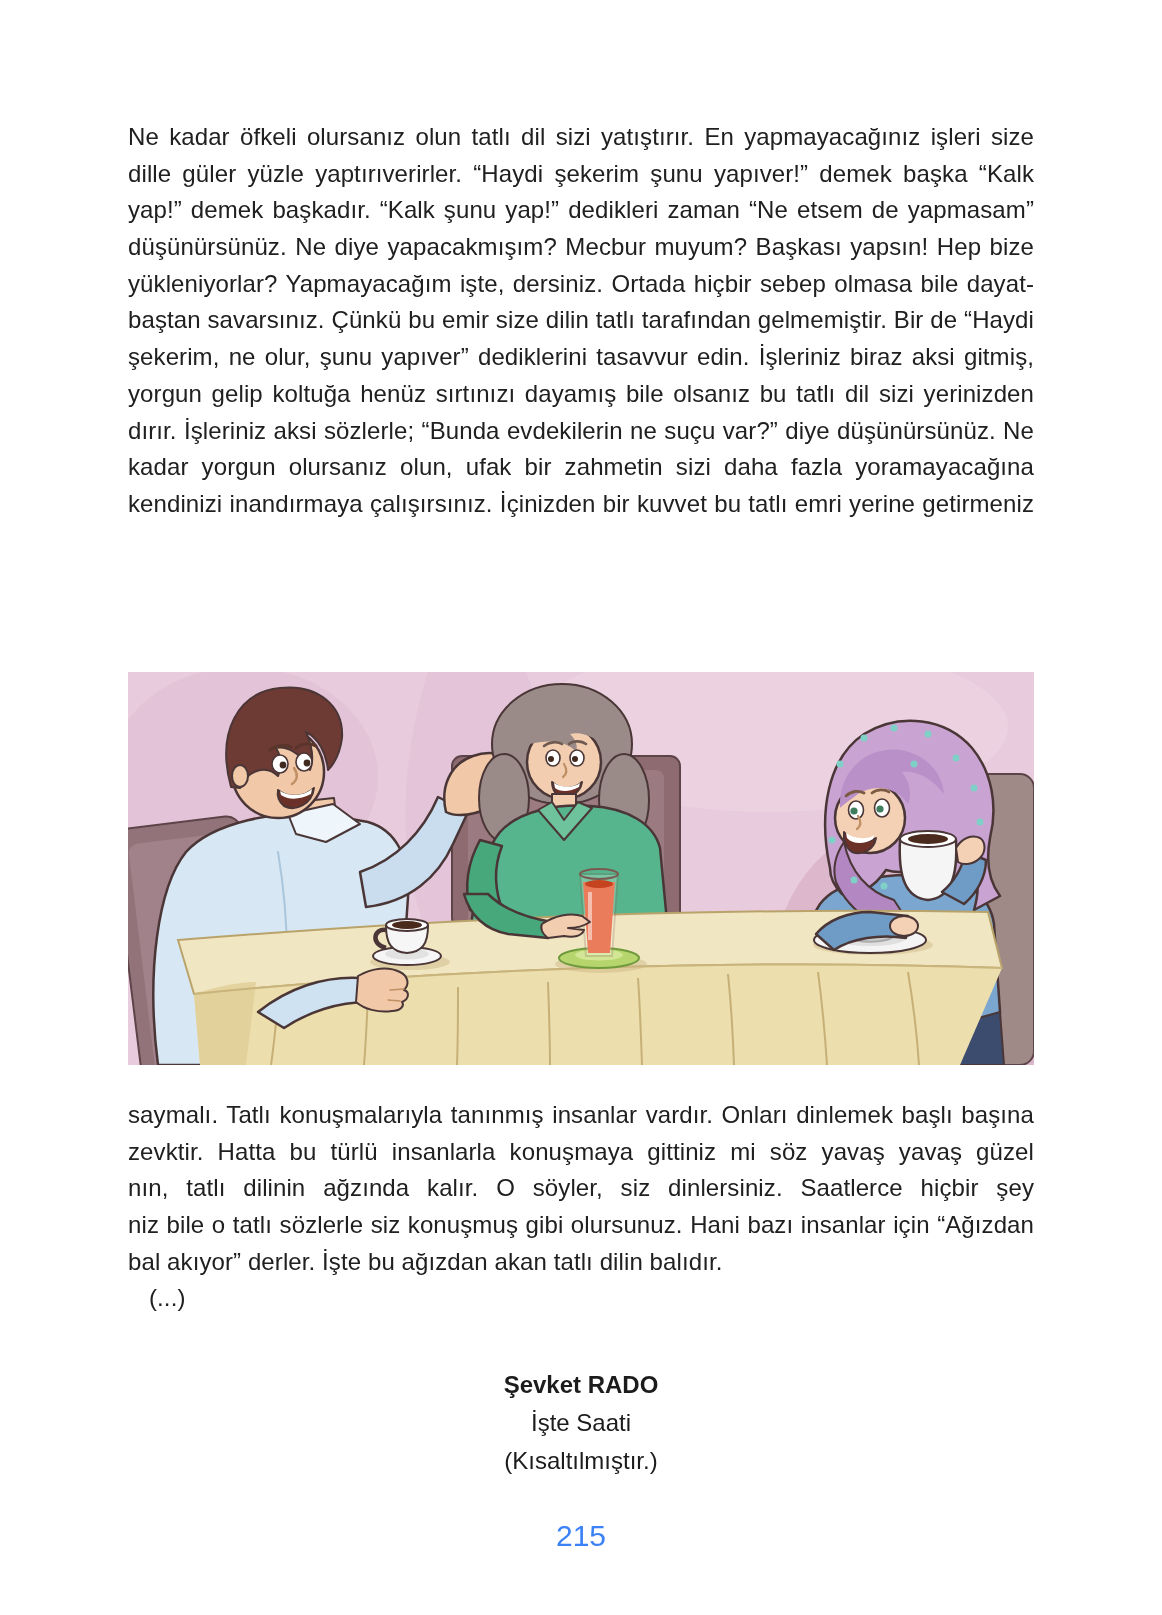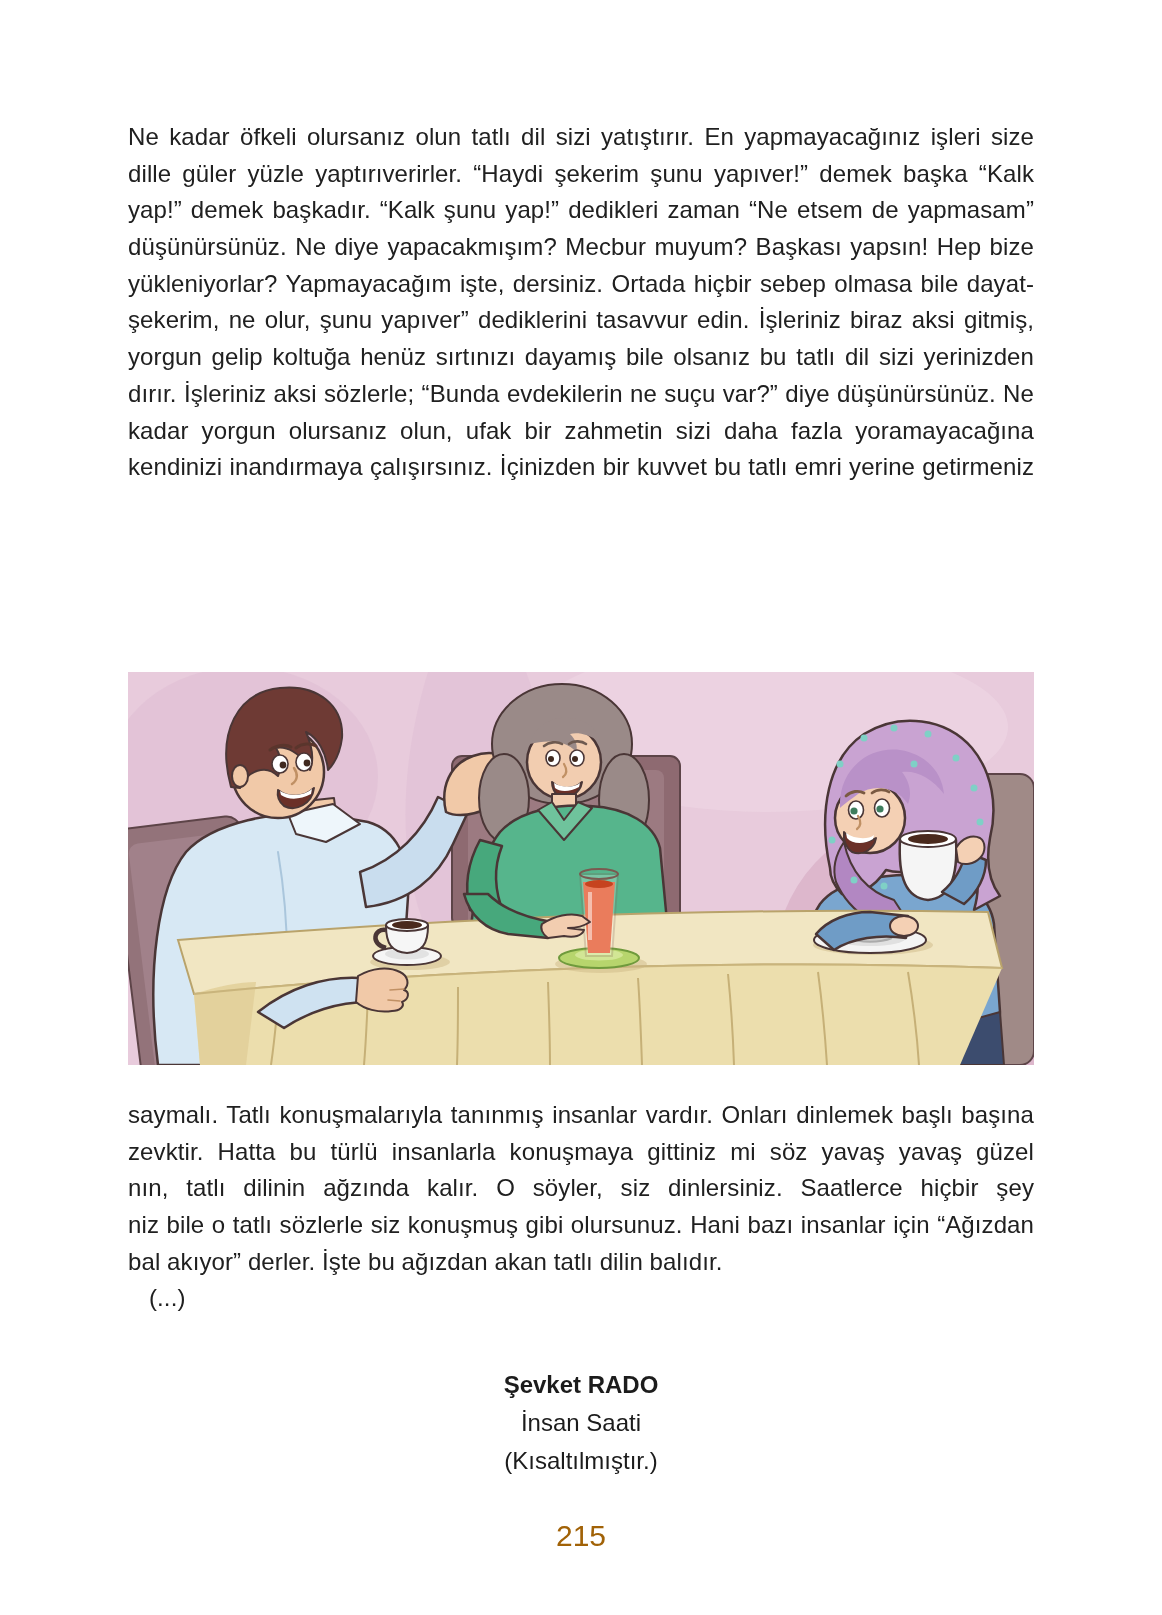--- a/index.html
+++ b/index.html
@@ -26,34 +26,35 @@
   .ln.end { text-align-last: left; }
   .ln.ind { text-indent: 21px; }
   .illus { position: absolute; left: 128px; top: 672px; display: block; }
   .attrib {
     position: absolute; left: 128px; width: 906px; top: 1366px;
     text-align: center; font-size: 24px; line-height: 38px; color: #1c1c1c;
   }
   .attrib .bold { font-weight: bold; }
   .pagenum {
     position: absolute; top: 1519px; left: 0; width: 100%;
-    text-align: center; font-size: 30px; color: #a16207;
+    text-align: center; font-size: 30px; color: #3b82f6;
   }
 </style>
 </head>
 <body>
 
 <div class="page">
 
   <div class="textblock" style="top:119px">
     <div class="ln">Ne kadar öfkeli olursanız olun tatlı dil sizi yatıştırır. En yapmayacağınız işleri size tatlı</div>
     <div class="ln">dille güler yüzle yaptırıverirler. “Haydi şekerim şunu yapıver!” demek başka “Kalk şunu</div>
     <div class="ln">yap!” demek başkadır. “Kalk şunu yap!” dedikleri zaman “Ne etsem de yapmasam” diye</div>
     <div class="ln">düşünürsünüz. Ne diye yapacakmışım? Mecbur muyum? Başkası yapsın! Hep bize mi</div>
     <div class="ln">yükleniyorlar? Yapmayacağım işte, dersiniz. Ortada hiçbir sebep olmasa bile dayat-</div>
+    <div class="ln">baştan savarsınız. Çünkü bu emir size dilin tatlı tarafından gelmemiştir. Bir de “Haydi</div>
     <div class="ln">şekerim, ne olur, şunu yapıver” dediklerini tasavvur edin. İşleriniz biraz aksi gitmiş, eve</div>
     <div class="ln">yorgun gelip koltuğa henüz sırtınızı dayamış bile olsanız bu tatlı dil sizi yerinizden kal-</div>
     <div class="ln">dırır. İşleriniz aksi sözlerle; “Bunda evdekilerin ne suçu var?” diye düşünürsünüz. Ne</div>
     <div class="ln">kadar yorgun olursanız olun, ufak bir zahmetin sizi daha fazla yoramayacağına kendi</div>
     <div class="ln">kendinizi inandırmaya çalışırsınız. İçinizden bir kuvvet bu tatlı emri yerine getirmeniz</div>
   </div>
 
   <svg class="illus" width="906" height="393" viewBox="0 0 906 393">
     <g>
       <rect x="0" y="0" width="906" height="393" fill="#e8cbdc"></rect>
@@ -220,19 +221,19 @@
     <div class="ln">saymalı. Tatlı konuşmalarıyla tanınmış insanlar vardır. Onları dinlemek başlı başına bir</div>
     <div class="ln">zevktir. Hatta bu türlü insanlarla konuşmaya gittiniz mi söz yavaş yavaş güzel konuşa-</div>
     <div class="ln">nın, tatlı dilinin ağzında kalır. O söyler, siz dinlersiniz. Saatlerce hiçbir şey söylemese-</div>
     <div class="ln">niz bile o tatlı sözlerle siz konuşmuş gibi olursunuz. Hani bazı insanlar için “Ağızdan</div>
     <div class="ln end">bal akıyor” derler. İşte bu ağızdan akan tatlı dilin balıdır.</div>
     <div class="ln end ind">(...)</div>
   </div>
 
   <div class="attrib">
     <div class="bold">Şevket RADO</div>
-    <div>İnsan Saati</div>
+    <div>İşte Saati</div>
     <div>(Kısaltılmıştır.)</div>
   </div>
 
   <div class="pagenum">215</div>
 
 </div>
 
 </body></html>

